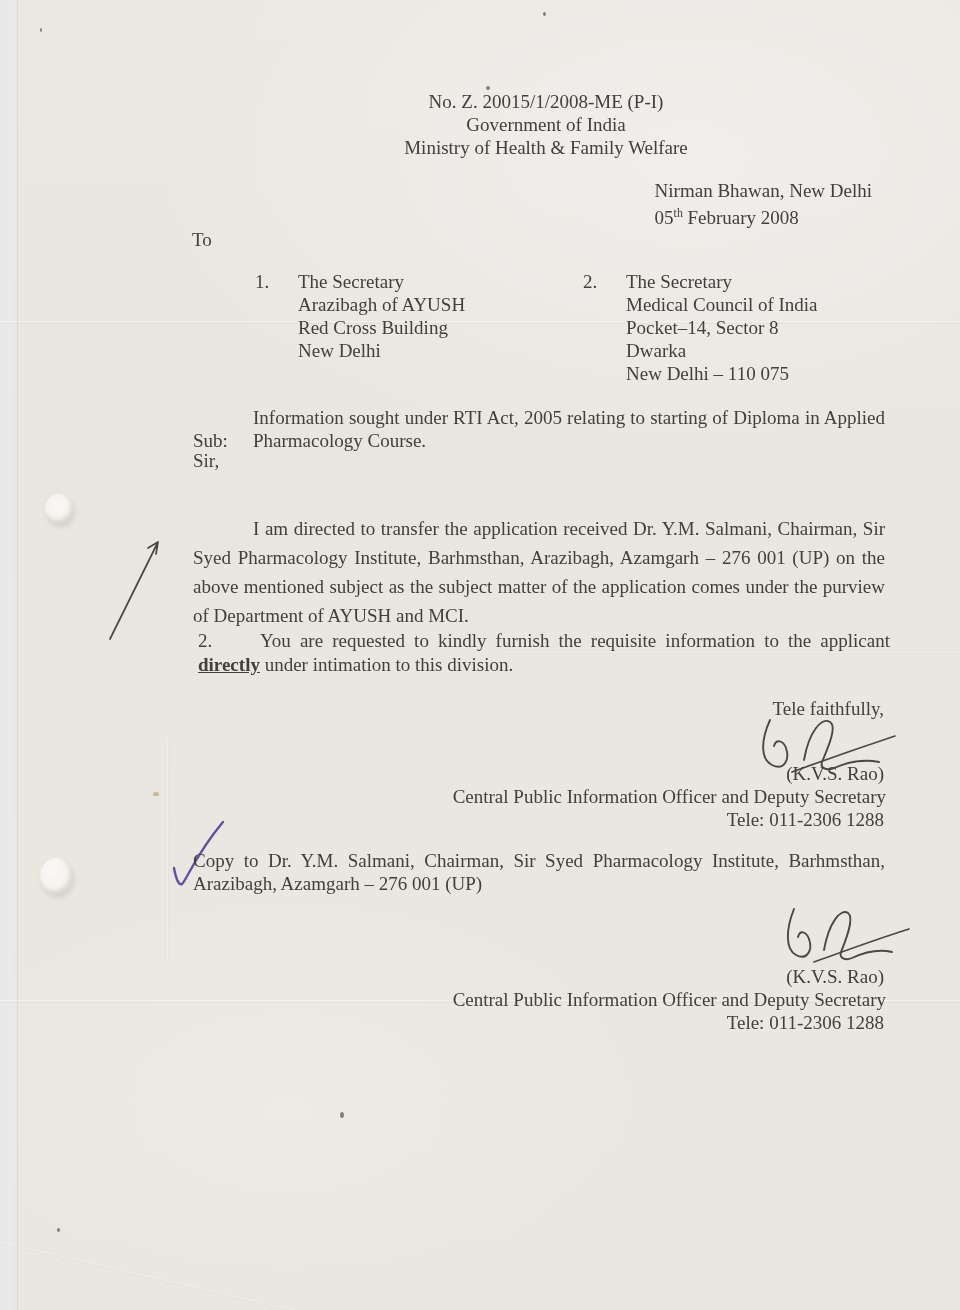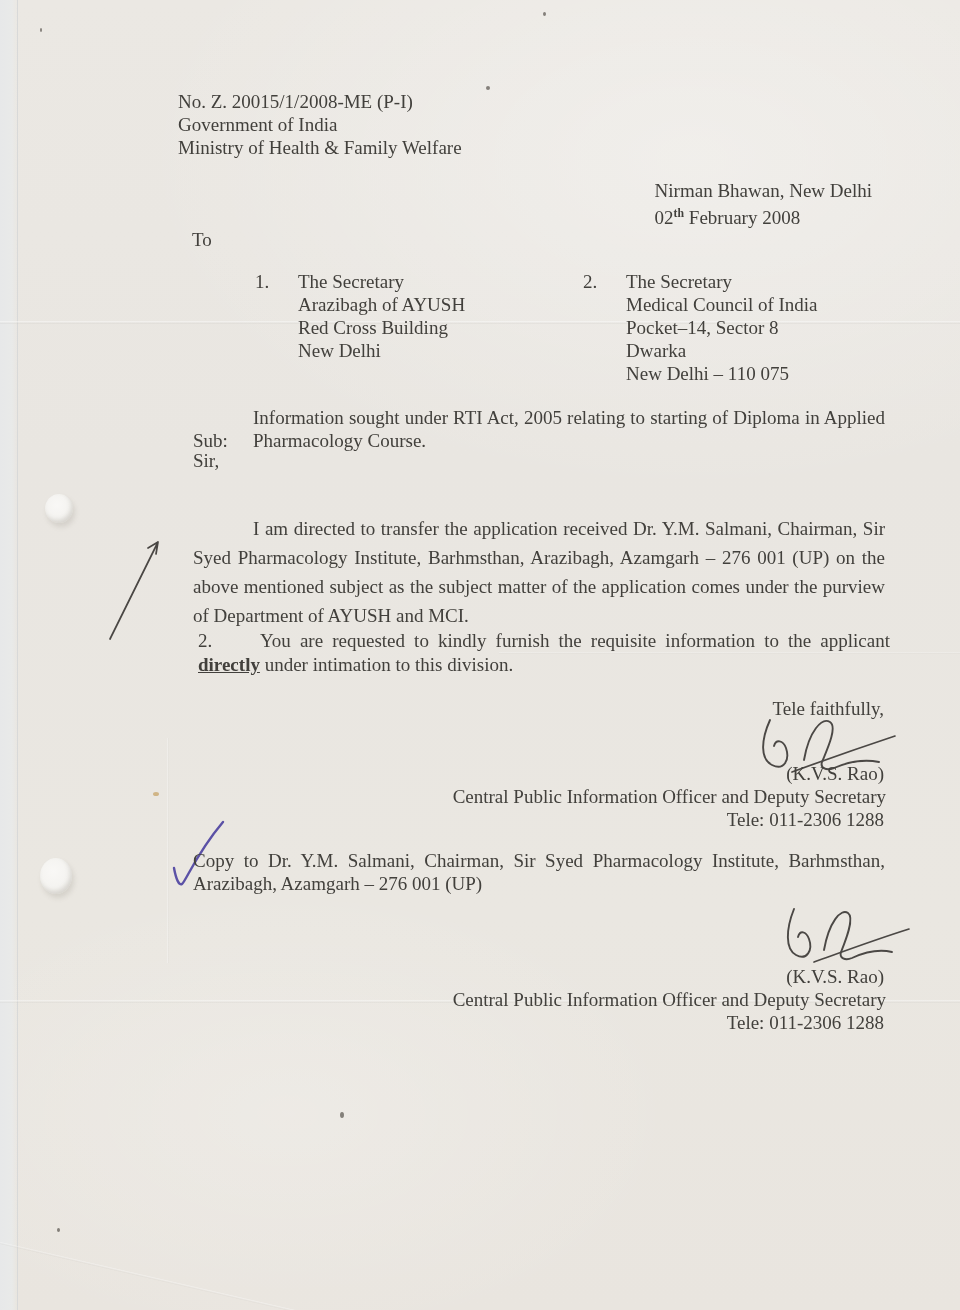--- a/index.html
+++ b/index.html
@@ -15,23 +15,23 @@
       radial-gradient(70% 30% at 30% 85%, rgba(255,255,255,0.18), transparent 60%),
       linear-gradient(180deg,#ebe8e3 0%, #e9e6e1 35%, #eae7e1 70%, #e9e5df 100%);
     font-size:19px;
     line-height:23px;
   }
   .scan-edge {
     position:absolute; left:0; top:0; bottom:0; width:17px;
     background:linear-gradient(90deg,#e7e8e9 0%, #e9eae9 70%, rgba(233,234,233,0));
     border-right:1px solid rgba(150,148,142,0.18);
   }
-  .header-block { position:absolute; top:90px; left:178px; width:690px; text-align:left; }
+  .header-block { position:absolute; top:90px; left:201px; width:690px; text-align:center; }
   .place-date  { position:absolute; top:179px; right:88px; text-align:left; }
-  .place-date sup { font-size:0.62em;font-weight:bold; }
+  .place-date sup { font-size:0.62em; }
   .to-label    { position:absolute; top:228px; left:192px; }
   .recipients  { position:absolute; top:271px; left:255px; width:640px; line-height:22.9px; }
   .rec         { position:absolute; top:0; }
   .rec-1       { left:0; }
   .rec-2       { left:328px; }
   .rec .num    { position:absolute; left:0; top:0; }
   .rec .lines  { margin-left:43px; }
   .subject     { position:absolute; top:406px; left:193px; width:692px; display:flex;align-items:flex-end; }
   .subject .lbl{ width:60px; flex:none; }
   .subject .txt{ flex:1; text-align:justify; }
@@ -99,21 +99,21 @@
   <div class="speck" style="left:153px;top:792px;width:6px;height:4px;background:rgba(196,160,96,0.7);"></div>
 
   <div class="header-block">
     <div>No. Z. 20015/1/2008-ME (P-I)</div>
     <div>Government of India</div>
     <div>Ministry of Health &amp; Family Welfare</div>
   </div>
 
   <div class="place-date">
     <div>Nirman Bhawan, New Delhi</div>
-    <div><span>02</span><sup>th</sup><span> February 2008</span></div>
+    <div><span>05</span><sup>th</sup><span> February 2008</span></div>
   </div>
 
   <div class="to-label">To</div>
 
   <div class="recipients">
     <div class="rec rec-1">
       <span class="num">1.</span>
       <div class="lines">
         <div>The Secretary</div>
         <div>Arazibagh of AYUSH</div>

